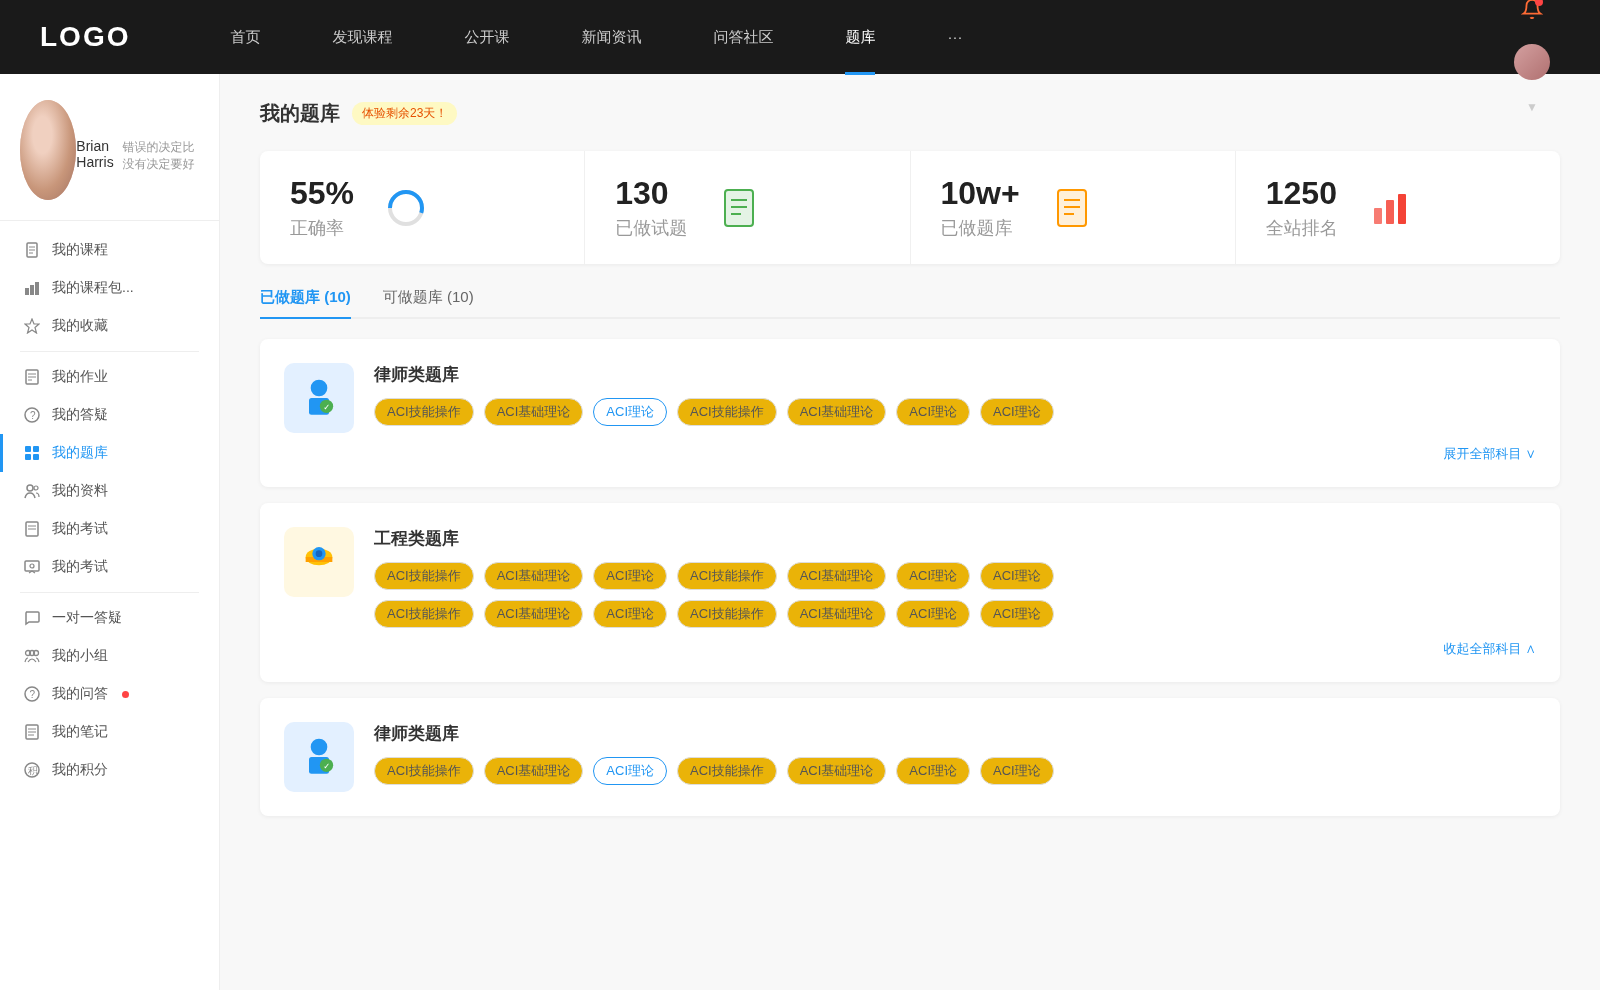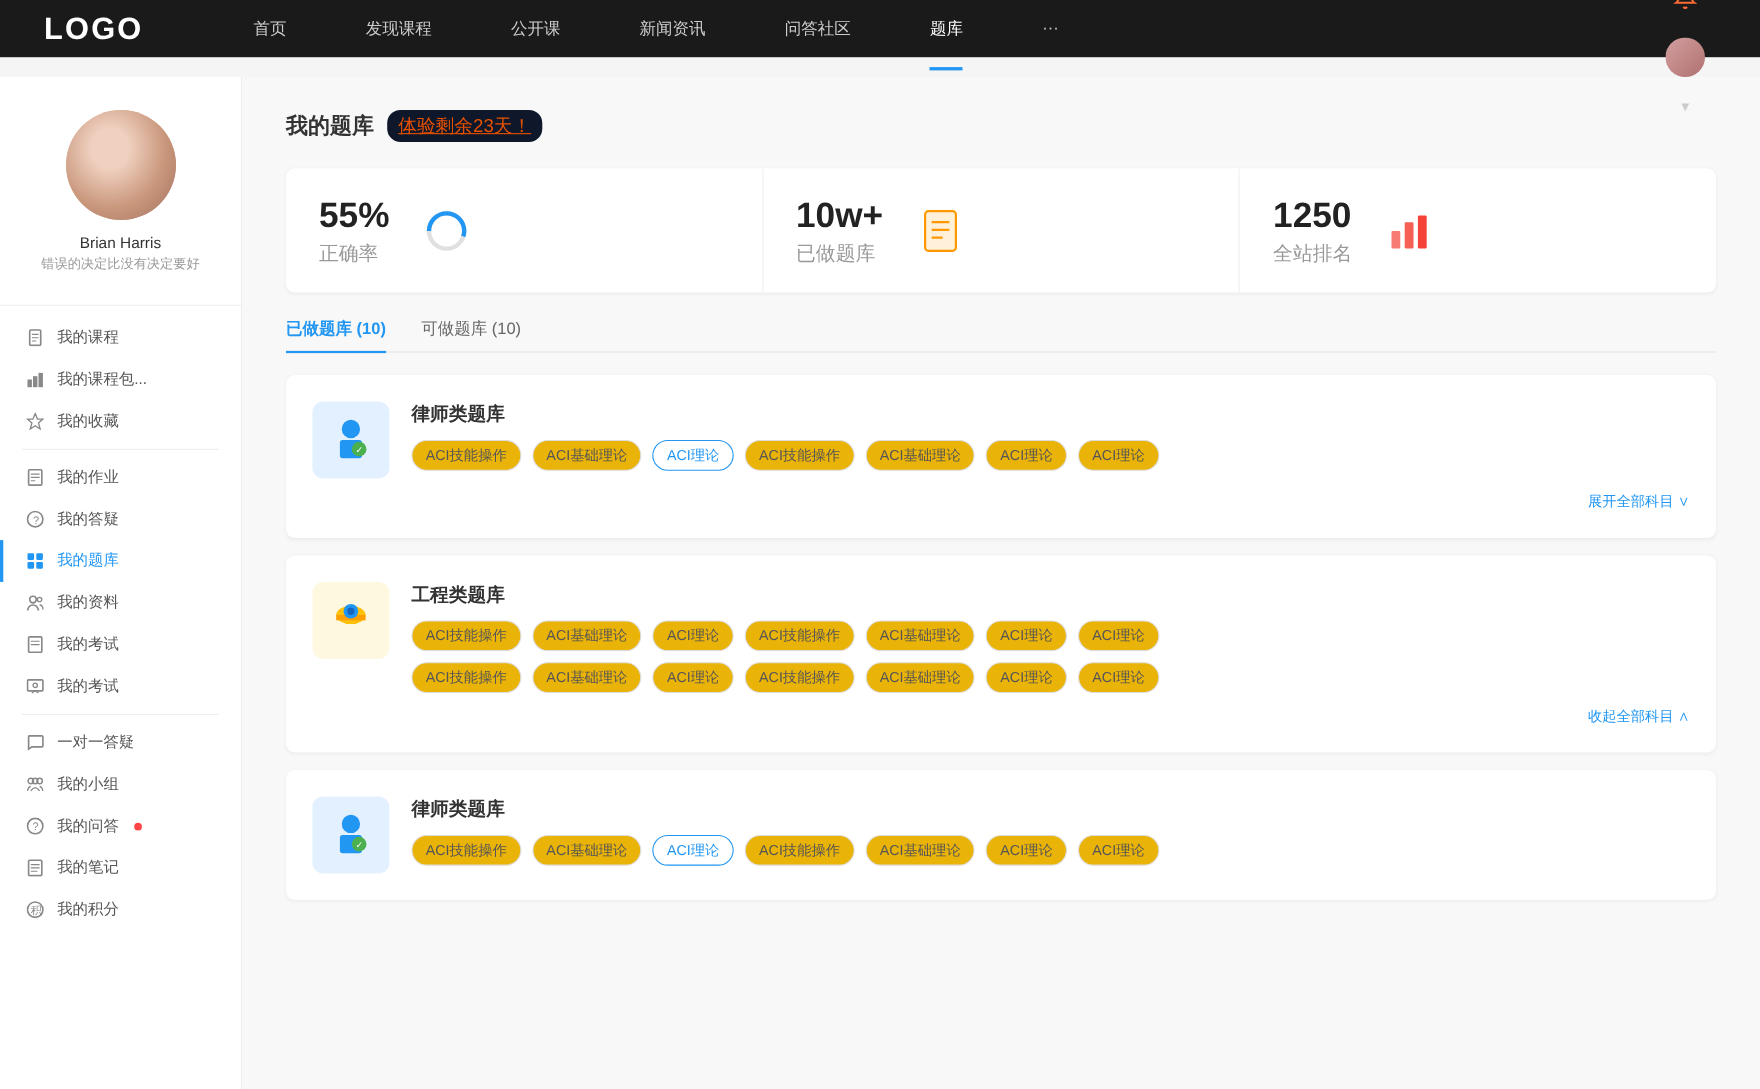--- a/index.html
+++ b/index.html
@@ -1,21 +1,21 @@
 <!DOCTYPE html>
 <html><head>
   <meta charset="utf-8">
   <style>
     * { box-sizing: border-box; margin: 0; padding: 0; }
     body { font-family: -apple-system, BlinkMacSystemFont, 'PingFang SC', 'Microsoft YaHei', sans-serif; background: #f5f5f5; min-height: 990px; }
 
     
     .navbar {
       background: #1a1a1a;
-      height: 52px;
+      height: 74px;
       display: flex;
       align-items: center;
       padding: 0 40px;
       position: fixed;
       top: 0; left: 0; right: 0;
       z-index: 100;
     }
     .navbar-logo {
       color: white;
       font-size: 28px;
@@ -104,23 +104,23 @@
     .sidebar {
       width: 220px;
       background: #fff;
       border-right: 1px solid #eee;
       padding: 30px 0 20px;
       flex-shrink: 0;
       min-height: 920px;
     }
     .sidebar-profile {
       display: flex;
-      flex-direction: column;
-      align-items: center;
-      padding: 0 20px 28px;
+      flex-direction: row;
+      align-items: center;
+      padding: 0 20px 8px;
       border-bottom: 1px solid #eee;
       justify-content: center;
     }
     .sidebar-avatar {
       width: 100px; height: 100px;
       border-radius: 50%;
       background: linear-gradient(135deg, #e8c8b8, #d4a8a0);
       overflow: hidden;
       margin-bottom: 12px;
     }
@@ -190,26 +190,25 @@
       align-items: center;
       gap: 12px;
       margin-bottom: 24px;
     }
     .page-title {
       font-size: 20px;
       font-weight: 600;
       color: #333;
     }
     .trial-badge {
-      background: #0f172a;
+      background: #fef9c3;
       color: #e65100;
-      font-size: 17px;
+      font-size: 12px;
       padding: 3px 10px;
       border-radius: 12px;
-      text-decoration: underline;
     }
 
     
     .stats-row {
       display: flex;
       background: #fff;
       border-radius: 8px;
       overflow: hidden;
       margin-bottom: 24px;
       box-shadow: 0 1px 4px rgba(0,0,0,0.06);
@@ -534,20 +533,35 @@
         </div>
         <div class="stat-icon">
           <svg viewBox="0 0 40 40" width="40" height="40">
             <circle cx="20" cy="20" r="16" fill="none" stroke="#e0e0e0" stroke-width="4"></circle>
             <circle cx="20" cy="20" r="16" fill="none" stroke="#2196f3" stroke-width="4" stroke-dasharray="55 45" stroke-dashoffset="25" transform="rotate(-90 20 20)"></circle>
           </svg>
         </div>
       </div>
       <div class="stat-item">
         <div>
+          <div class="stat-value">130</div>
+          <div class="stat-label">已做试题</div>
+        </div>
+        <div class="stat-icon">
+          <svg viewBox="0 0 40 40" width="40" height="40">
+            <rect x="6" y="2" width="28" height="36" rx="3" fill="#4caf50" opacity="0.15"></rect>
+            <rect x="6" y="2" width="28" height="36" rx="3" fill="none" stroke="#4caf50" stroke-width="2"></rect>
+            <line x1="12" y1="12" x2="28" y2="12" stroke="#4caf50" stroke-width="2"></line>
+            <line x1="12" y1="19" x2="28" y2="19" stroke="#4caf50" stroke-width="2"></line>
+            <line x1="12" y1="26" x2="22" y2="26" stroke="#4caf50" stroke-width="2"></line>
+          </svg>
+        </div>
+      </div>
+      <div class="stat-item">
+        <div>
           <div class="stat-value">10w+</div>
           <div class="stat-label">已做题库</div>
         </div>
         <div class="stat-icon">
           <svg viewBox="0 0 40 40" width="40" height="40">
             <rect x="6" y="2" width="28" height="36" rx="3" fill="#ff9800" opacity="0.15"></rect>
             <rect x="6" y="2" width="28" height="36" rx="3" fill="none" stroke="#ff9800" stroke-width="2"></rect>
             <line x1="12" y1="12" x2="28" y2="12" stroke="#ff9800" stroke-width="2"></line>
             <line x1="12" y1="19" x2="28" y2="19" stroke="#ff9800" stroke-width="2"></line>
             <line x1="12" y1="26" x2="22" y2="26" stroke="#ff9800" stroke-width="2"></line>

